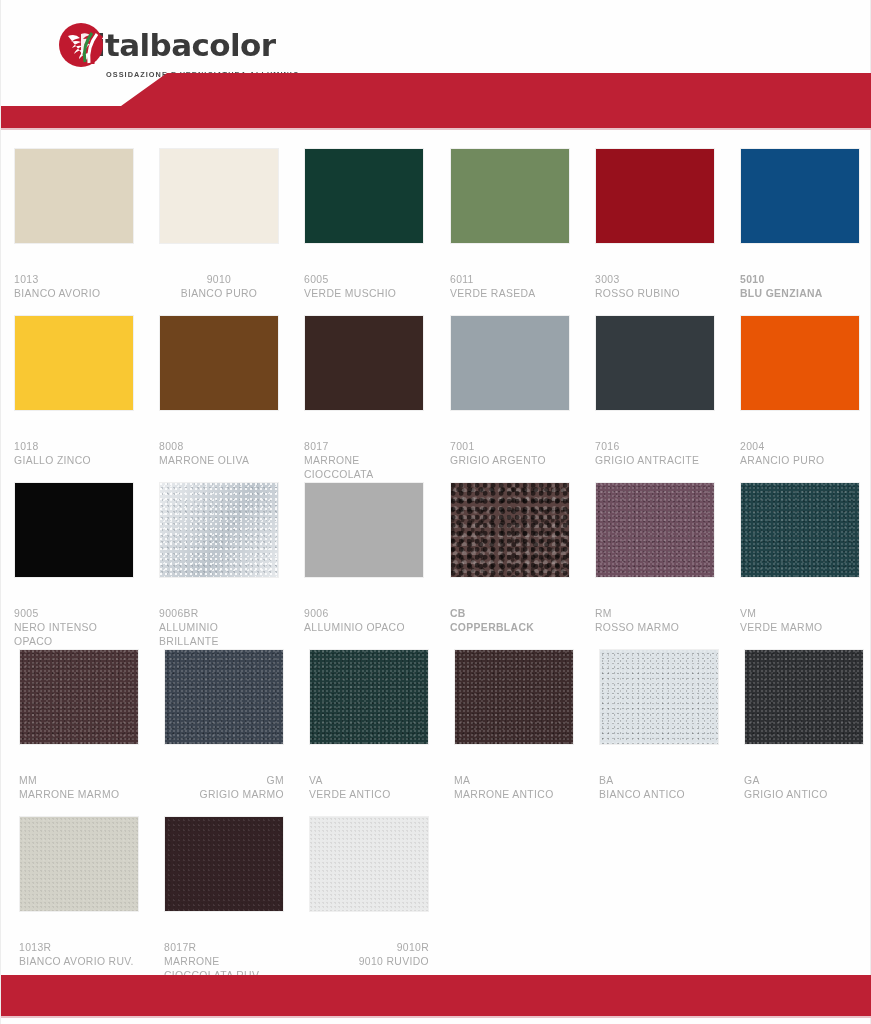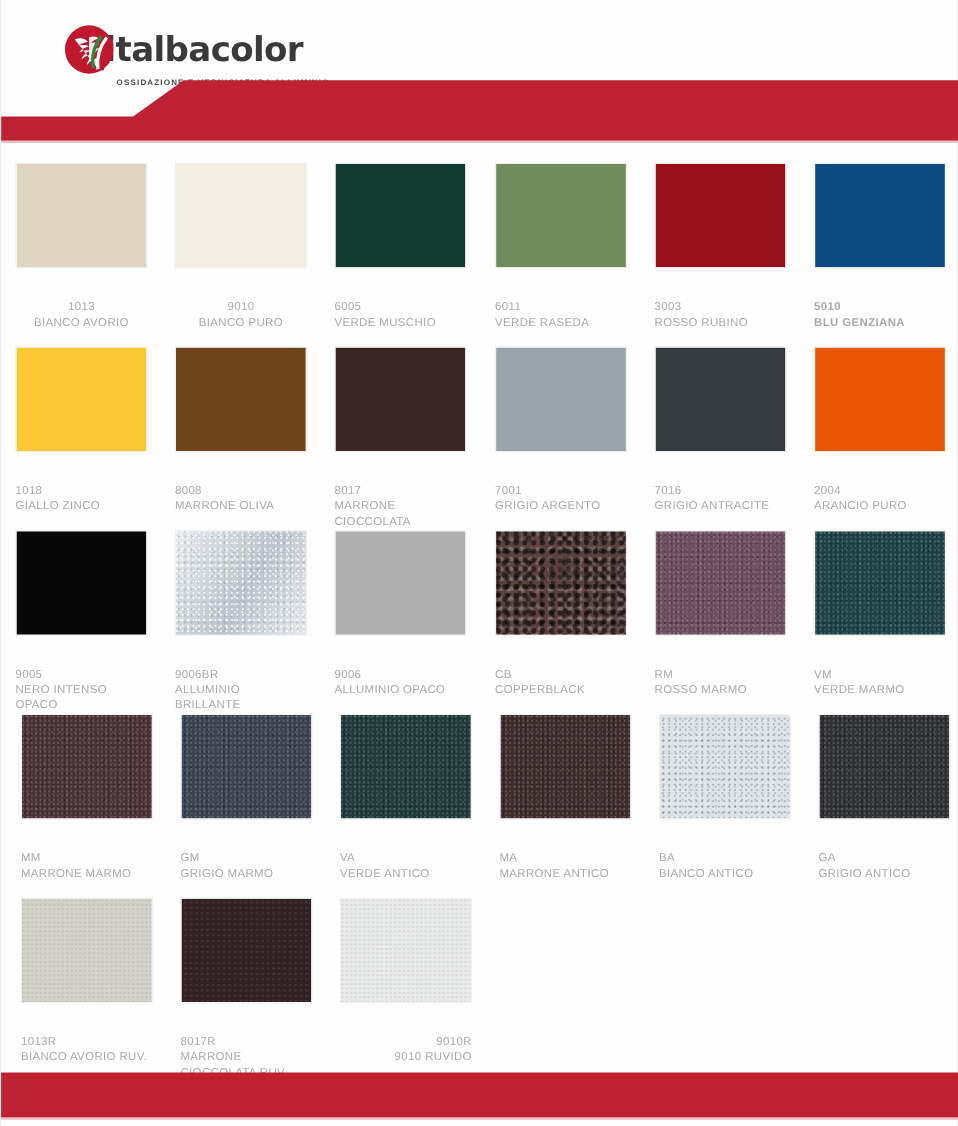--- a/index.html
+++ b/index.html
@@ -91,21 +91,21 @@
       <rect x="0" y="58" width="871" height="2" fill="#e8c2c8"></rect>
     </svg>
   </div>
 
   <div class="grid">
       <div class="row" style="position: absolute; top: 0px; height: 160px;">
         <div class="cell" style="left: 13px;">
           <div class="chip">
             <div class="tex" style="background-color: rgb(222, 213, 192); background-image: none; background-size: auto;"></div>
           </div>
-          <div class="label" style="color: rgb(170, 170, 170); text-align: center;"><span class="code">1013</span><span class="name">BIANCO AVORIO</span></div>
+          <div class="label" style="color: rgb(170, 170, 170);"><span class="code">1013</span><span class="name">BIANCO AVORIO</span></div>
         </div>
         <div class="cell" style="left: 158px;">
           <div class="chip">
             <div class="tex" style="background-color: rgb(242, 236, 225); background-image: none; background-size: auto;"></div>
           </div>
           <div class="label" style="color: rgb(170, 170, 170); text-align: center;"><span class="code">9010</span><span class="name">BIANCO PURO</span></div>
         </div>
         <div class="cell" style="left: 303px;">
           <div class="chip">
             <div class="tex" style="background-color: rgb(18, 60, 50); background-image: none; background-size: auto;"></div>
@@ -184,21 +184,21 @@
           </div>
           <div class="label" style="color: rgb(170, 170, 170);"><span class="code">9006BR</span><span class="name">ALLUMINIO
 BRILLANTE</span></div>
         </div>
         <div class="cell" style="left: 303px;">
           <div class="chip">
             <div class="tex" style="background-color: rgb(174, 174, 174); background-image: none; background-size: auto;"></div>
           </div>
           <div class="label" style="color: rgb(170, 170, 170);"><span class="code">9006</span><span class="name">ALLUMINIO OPACO</span></div>
         </div>
-        <div class="cell" style="left: 449px;">
+        <div class="cell" style="left: 449px; font-weight: bold;">
           <div class="chip">
             <div class="tex" style="background-color: rgb(90, 66, 64); background-image: radial-gradient(circle at 25% 28%, rgba(0, 0, 0, 0.55) 0px, rgba(0, 0, 0, 0.55) 2px, transparent 3px), radial-gradient(circle at 70% 60%, rgba(0, 0, 0, 0.5) 0px, rgba(0, 0, 0, 0.5) 2px, transparent 3px), radial-gradient(circle at 48% 85%, rgba(255, 255, 255, 0.22) 0px, rgba(255, 255, 255, 0.22) 2px, transparent 3px), radial-gradient(circle at 88% 20%, rgba(255, 255, 255, 0.18) 0px, rgba(255, 255, 255, 0.18) 1px, transparent 3px), radial-gradient(circle at 10% 70%, rgba(0, 0, 0, 0.4) 0px, rgba(0, 0, 0, 0.4) 2px, transparent 3px); background-size: 8px 8px, 11px 11px, 9px 9px, 13px 13px, 10px 10px;"></div>
           </div>
           <div class="label" style="color: rgb(170, 170, 170);"><span class="code">CB</span><span class="name">COPPERBLACK</span></div>
         </div>
         <div class="cell" style="left: 594px;">
           <div class="chip">
             <div class="tex" style="background-color: rgb(109, 78, 94); background-image: radial-gradient(circle at 20% 30%, rgba(255, 255, 255, 0.16) 0px, rgba(255, 255, 255, 0.16) 1px, transparent 1px), radial-gradient(circle at 65% 70%, rgba(0, 0, 0, 0.24) 0px, rgba(0, 0, 0, 0.24) 1px, transparent 1px), radial-gradient(circle at 85% 25%, rgba(255, 255, 255, 0.12) 0px, rgba(255, 255, 255, 0.12) 1px, transparent 1px), radial-gradient(circle at 42% 88%, rgba(0, 0, 0, 0.2) 0px, rgba(0, 0, 0, 0.2) 1px, transparent 1px); background-size: 4px 4px, 5px 5px, 7px 7px, 6px 6px;"></div>
           </div>
           <div class="label" style="color: rgb(170, 170, 170);"><span class="code">RM</span><span class="name">ROSSO MARMO</span></div>
@@ -210,21 +210,21 @@
           <div class="label" style="color: rgb(170, 170, 170);"><span class="code">VM</span><span class="name">VERDE MARMO</span></div>
         </div>
       </div>
       <div class="row" style="position: absolute; top: 501px; height: 160px;">
         <div class="cell" style="left: 18px;">
           <div class="chip">
             <div class="tex" style="background-color: rgb(74, 51, 54); background-image: radial-gradient(circle at 20% 30%, rgba(255, 255, 255, 0.16) 0px, rgba(255, 255, 255, 0.16) 1px, transparent 1px), radial-gradient(circle at 65% 70%, rgba(0, 0, 0, 0.24) 0px, rgba(0, 0, 0, 0.24) 1px, transparent 1px), radial-gradient(circle at 85% 25%, rgba(255, 255, 255, 0.12) 0px, rgba(255, 255, 255, 0.12) 1px, transparent 1px), radial-gradient(circle at 42% 88%, rgba(0, 0, 0, 0.2) 0px, rgba(0, 0, 0, 0.2) 1px, transparent 1px); background-size: 4px 4px, 5px 5px, 7px 7px, 6px 6px;"></div>
           </div>
           <div class="label" style="color: rgb(170, 170, 170);"><span class="code">MM</span><span class="name">MARRONE MARMO</span></div>
         </div>
-        <div class="cell" style="left: 163px;">
+        <div class="cell" style="left: 163px; text-align: right;">
           <div class="chip">
             <div class="tex" style="background-color: rgb(59, 68, 80); background-image: radial-gradient(circle at 20% 30%, rgba(255, 255, 255, 0.16) 0px, rgba(255, 255, 255, 0.16) 1px, transparent 1px), radial-gradient(circle at 65% 70%, rgba(0, 0, 0, 0.24) 0px, rgba(0, 0, 0, 0.24) 1px, transparent 1px), radial-gradient(circle at 85% 25%, rgba(255, 255, 255, 0.12) 0px, rgba(255, 255, 255, 0.12) 1px, transparent 1px), radial-gradient(circle at 42% 88%, rgba(0, 0, 0, 0.2) 0px, rgba(0, 0, 0, 0.2) 1px, transparent 1px); background-size: 4px 4px, 5px 5px, 7px 7px, 6px 6px;"></div>
           </div>
           <div class="label" style="color: rgb(170, 170, 170);"><span class="code">GM</span><span class="name">GRIGIO MARMO</span></div>
         </div>
         <div class="cell" style="left: 308px;">
           <div class="chip">
             <div class="tex" style="background-color: rgb(31, 58, 57); background-image: radial-gradient(circle at 20% 30%, rgba(255, 255, 255, 0.16) 0px, rgba(255, 255, 255, 0.16) 1px, transparent 1px), radial-gradient(circle at 65% 70%, rgba(0, 0, 0, 0.24) 0px, rgba(0, 0, 0, 0.24) 1px, transparent 1px), radial-gradient(circle at 85% 25%, rgba(255, 255, 255, 0.12) 0px, rgba(255, 255, 255, 0.12) 1px, transparent 1px), radial-gradient(circle at 42% 88%, rgba(0, 0, 0, 0.2) 0px, rgba(0, 0, 0, 0.2) 1px, transparent 1px); background-size: 4px 4px, 5px 5px, 7px 7px, 6px 6px;"></div>
           </div>
           <div class="label" style="color: rgb(170, 170, 170);"><span class="code">VA</span><span class="name">VERDE ANTICO</span></div>

